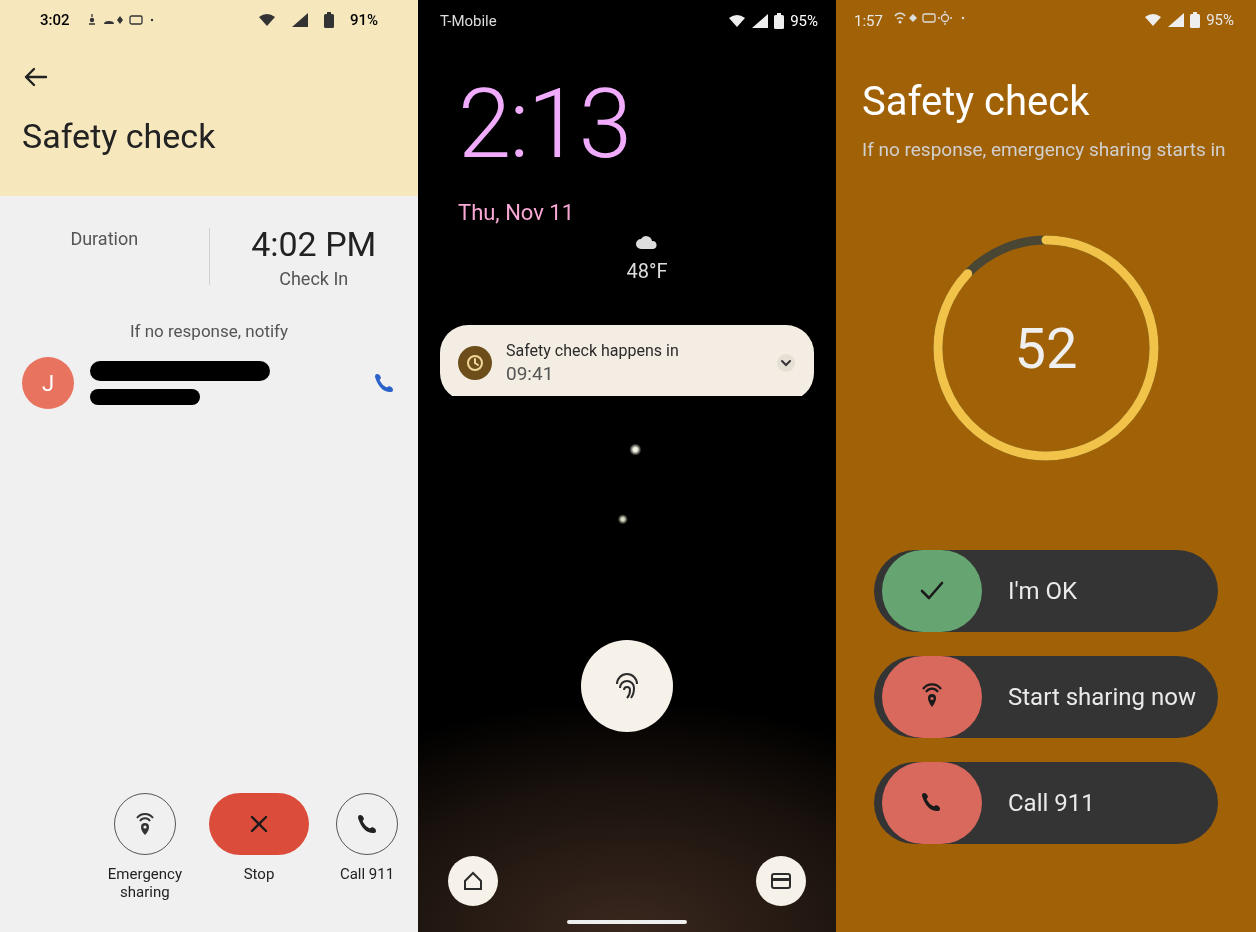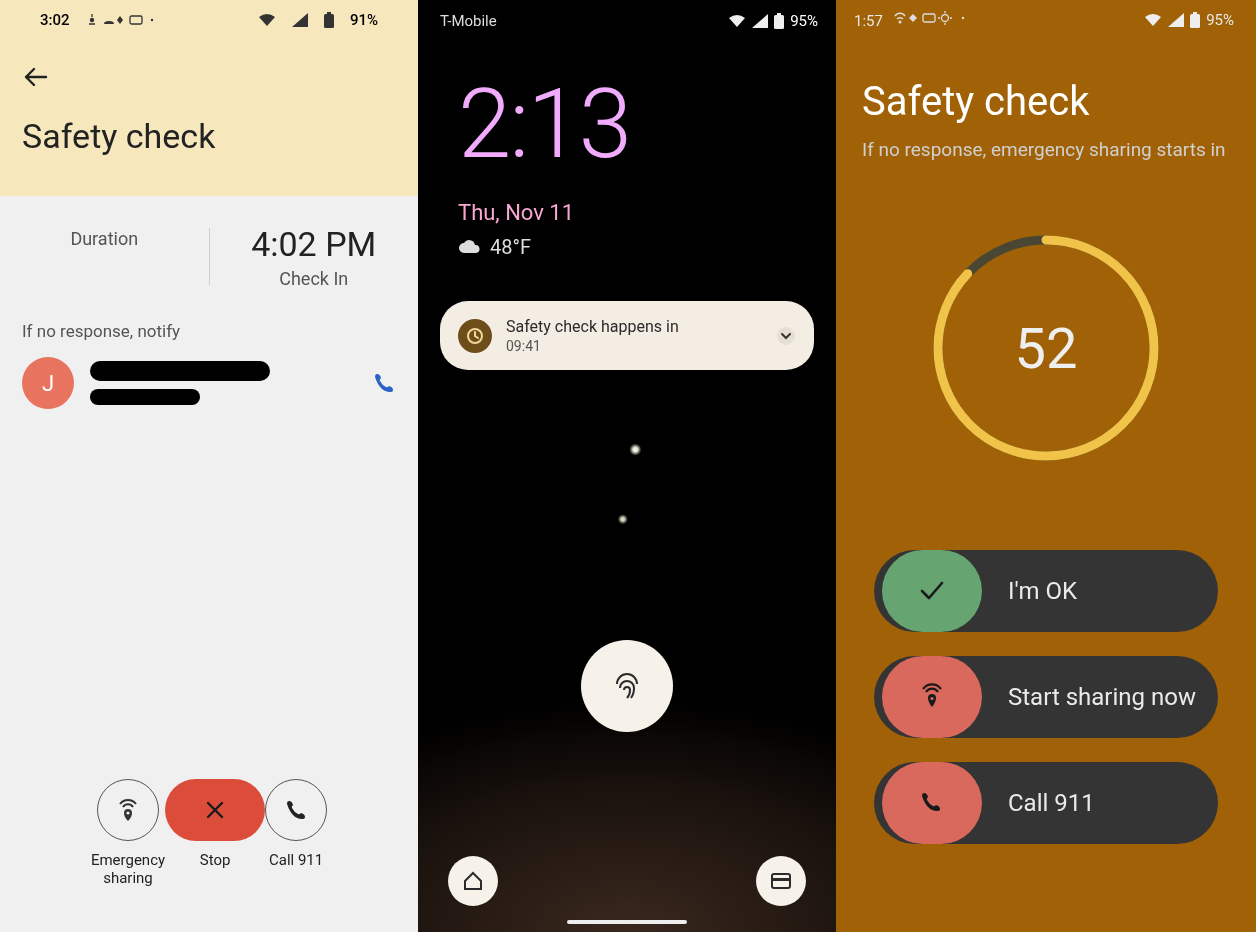--- a/index.html
+++ b/index.html
@@ -32,68 +32,69 @@
   .p1-back { padding: 26px 0 20px 0; }
   .p1-subtitle { font-size: 22px; color: #3b3b3b; margin-top: 4px; }
   .p1-title { font-size: 34px; color: #222; margin-top: 4px; font-weight: 400; }
   .p1-info {
     display: flex; background: #f0f0f0; padding: 28px 0 20px 0;
   }
   .p1-info-col { flex: 1; text-align: center; }
   .p1-info-col .big { font-size: 34px; color: #222; font-weight: 400; }
   .p1-info-col .small { font-size: 18px; color: #555; margin-top: 4px; }
   .p1-divider { width:1px; background:#d0d0d0; margin: 4px 0; }
-  .p1-notify-label { font-size: 17px; color:#555; padding: 12px 22px 16px 22px; }
+  .p1-notify-label { font-size: 17px; color:#555; padding: 12px 22px 16px 22px; text-align: center; }
   .p1-contact {
     display:flex; align-items:center; padding: 0 22px; gap: 16px;
   }
   .p1-avatar {
     width:52px; height:52px; border-radius:50%; background:#e8735f;
     display:flex; align-items:center; justify-content:center;
     color:#fff; font-size:22px; flex-shrink:0;
   }
   .p1-contact-lines { flex:1; display:flex; flex-direction:column; gap:8px; }
   .p1-redact1 { width: 180px; height: 20px; background:#000; border-radius:10px; }
   .p1-redact2 { width: 110px; height: 16px; background:#000; border-radius:8px; }
   .p1-actions {
-    position:absolute; bottom: 44px; left:0; right:0;
-    display:flex; justify-content:center; align-items:flex-start;
+    position:absolute; bottom: 30px; left:0; right:0;
+    display:flex; justify-content:flex-end; align-items:flex-start;
     padding: 0 20px;
+    gap: 27px;
   }
   .p1-action { display:flex; flex-direction:column; align-items:center; gap:10px; }
   .p1-circle {
     width:62px; height:62px; border-radius:50%;
     border:1.5px solid #555;
     display:flex; align-items:center; justify-content:center;
   }
   .p1-pill {
     width:100px; height:62px; border-radius:32px; background:#db4d3a;
     display:flex; align-items:center; justify-content:center;
   }
   .p1-action-label { font-size:15px; color:#222; text-align:center; line-height:1.25; }
 
   
   .p2-carrier { position:absolute; top:12px; left:22px; font-size:15px; color:#ddd; }
   .p2-status-right { position:absolute; top:12px; right:18px; display:flex; gap:6px; align-items:center; font-size:15px; }
   .p2-clock { font-size:96px; font-weight:300; color:#f0abfc; margin: 68px 0 0 40px; letter-spacing:-2px; }
   .p2-date { font-size:22px; color:#f9a8d4; margin: 20px 0 0 40px; }
-  .p2-weather { display:flex; gap:8px; align-items:center; font-size:20px; color:#ddd; margin: 10px 0 0 40px; }
+  .p2-weather { display:flex; gap:8px; align-items:center; font-size:20px; color:#ddd; margin: 10px 0 0 40px; flex-direction: column; }
   .p2-notif {
     margin: 42px 22px 0 22px; background:#f3ede3; color:#2b2b2b;
     border-radius:28px; padding: 16px 18px;
     display:flex; align-items:center; gap:14px;
   }
   .p2-notif-icon {
     width:34px; height:34px; border-radius:50%; background:#6d4d1a;
     display:flex; align-items:center; justify-content:center;
     flex-shrink:0;
   }
   .p2-notif-body { flex:1; }
   .p2-notif-title { font-size:16px; }
-  .p2-notif-time { font-size:14px; color:#555; margin-top:2px; }
+  .p2-notif-time { font-size:19px; color:#555; margin-top:2px; }
   .p2-wall {
     position:absolute; left:0; right:0; top:396px; bottom:0;
     background:
       radial-gradient(circle at 52% 10%, rgba(255,255,240,0.95) 0 2px, rgba(255,255,240,0) 6px),
       radial-gradient(circle at 49% 23%, rgba(255,255,230,0.85) 0 1.5px, rgba(255,255,230,0) 5px),
       radial-gradient(ellipse 160% 70% at 50% 100%, #3a281e 0%, #1a120d 38%, #000 62%);
   }
   .p2-fp {
     position:absolute; left:50%; top: 640px; transform:translateX(-50%);
     width:92px; height:92px; border-radius:50%; background:#f6f2ea;

